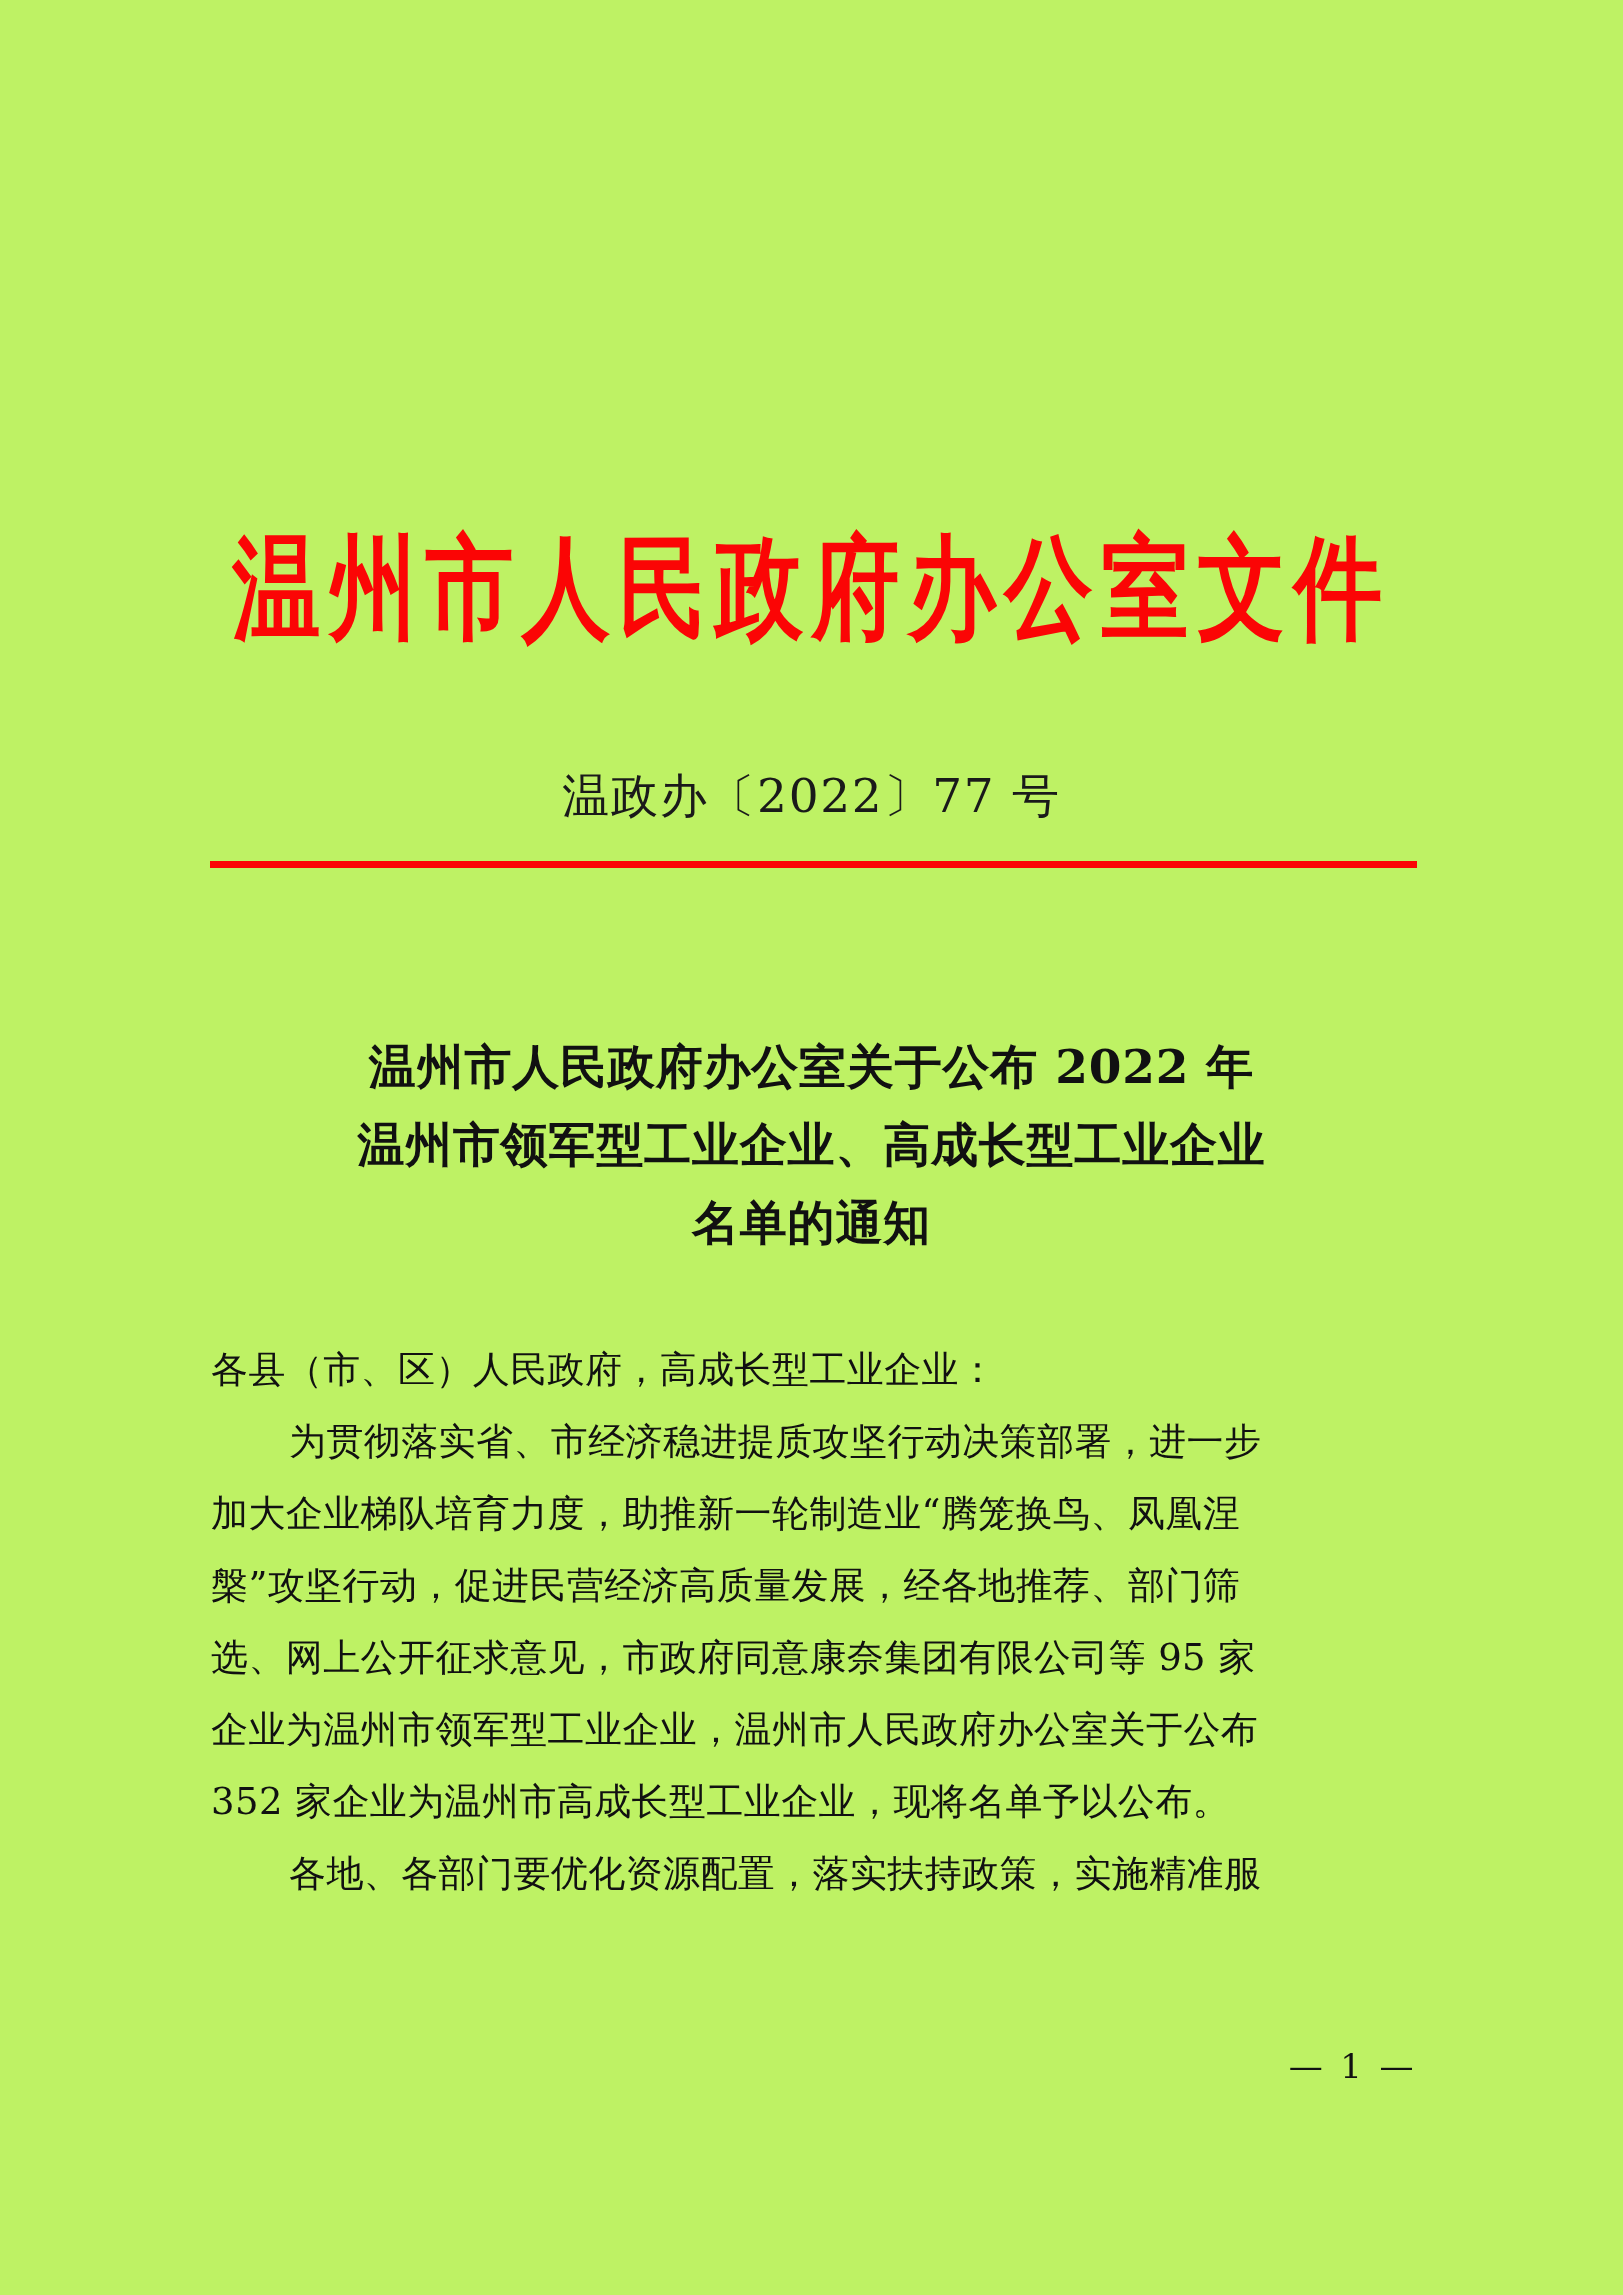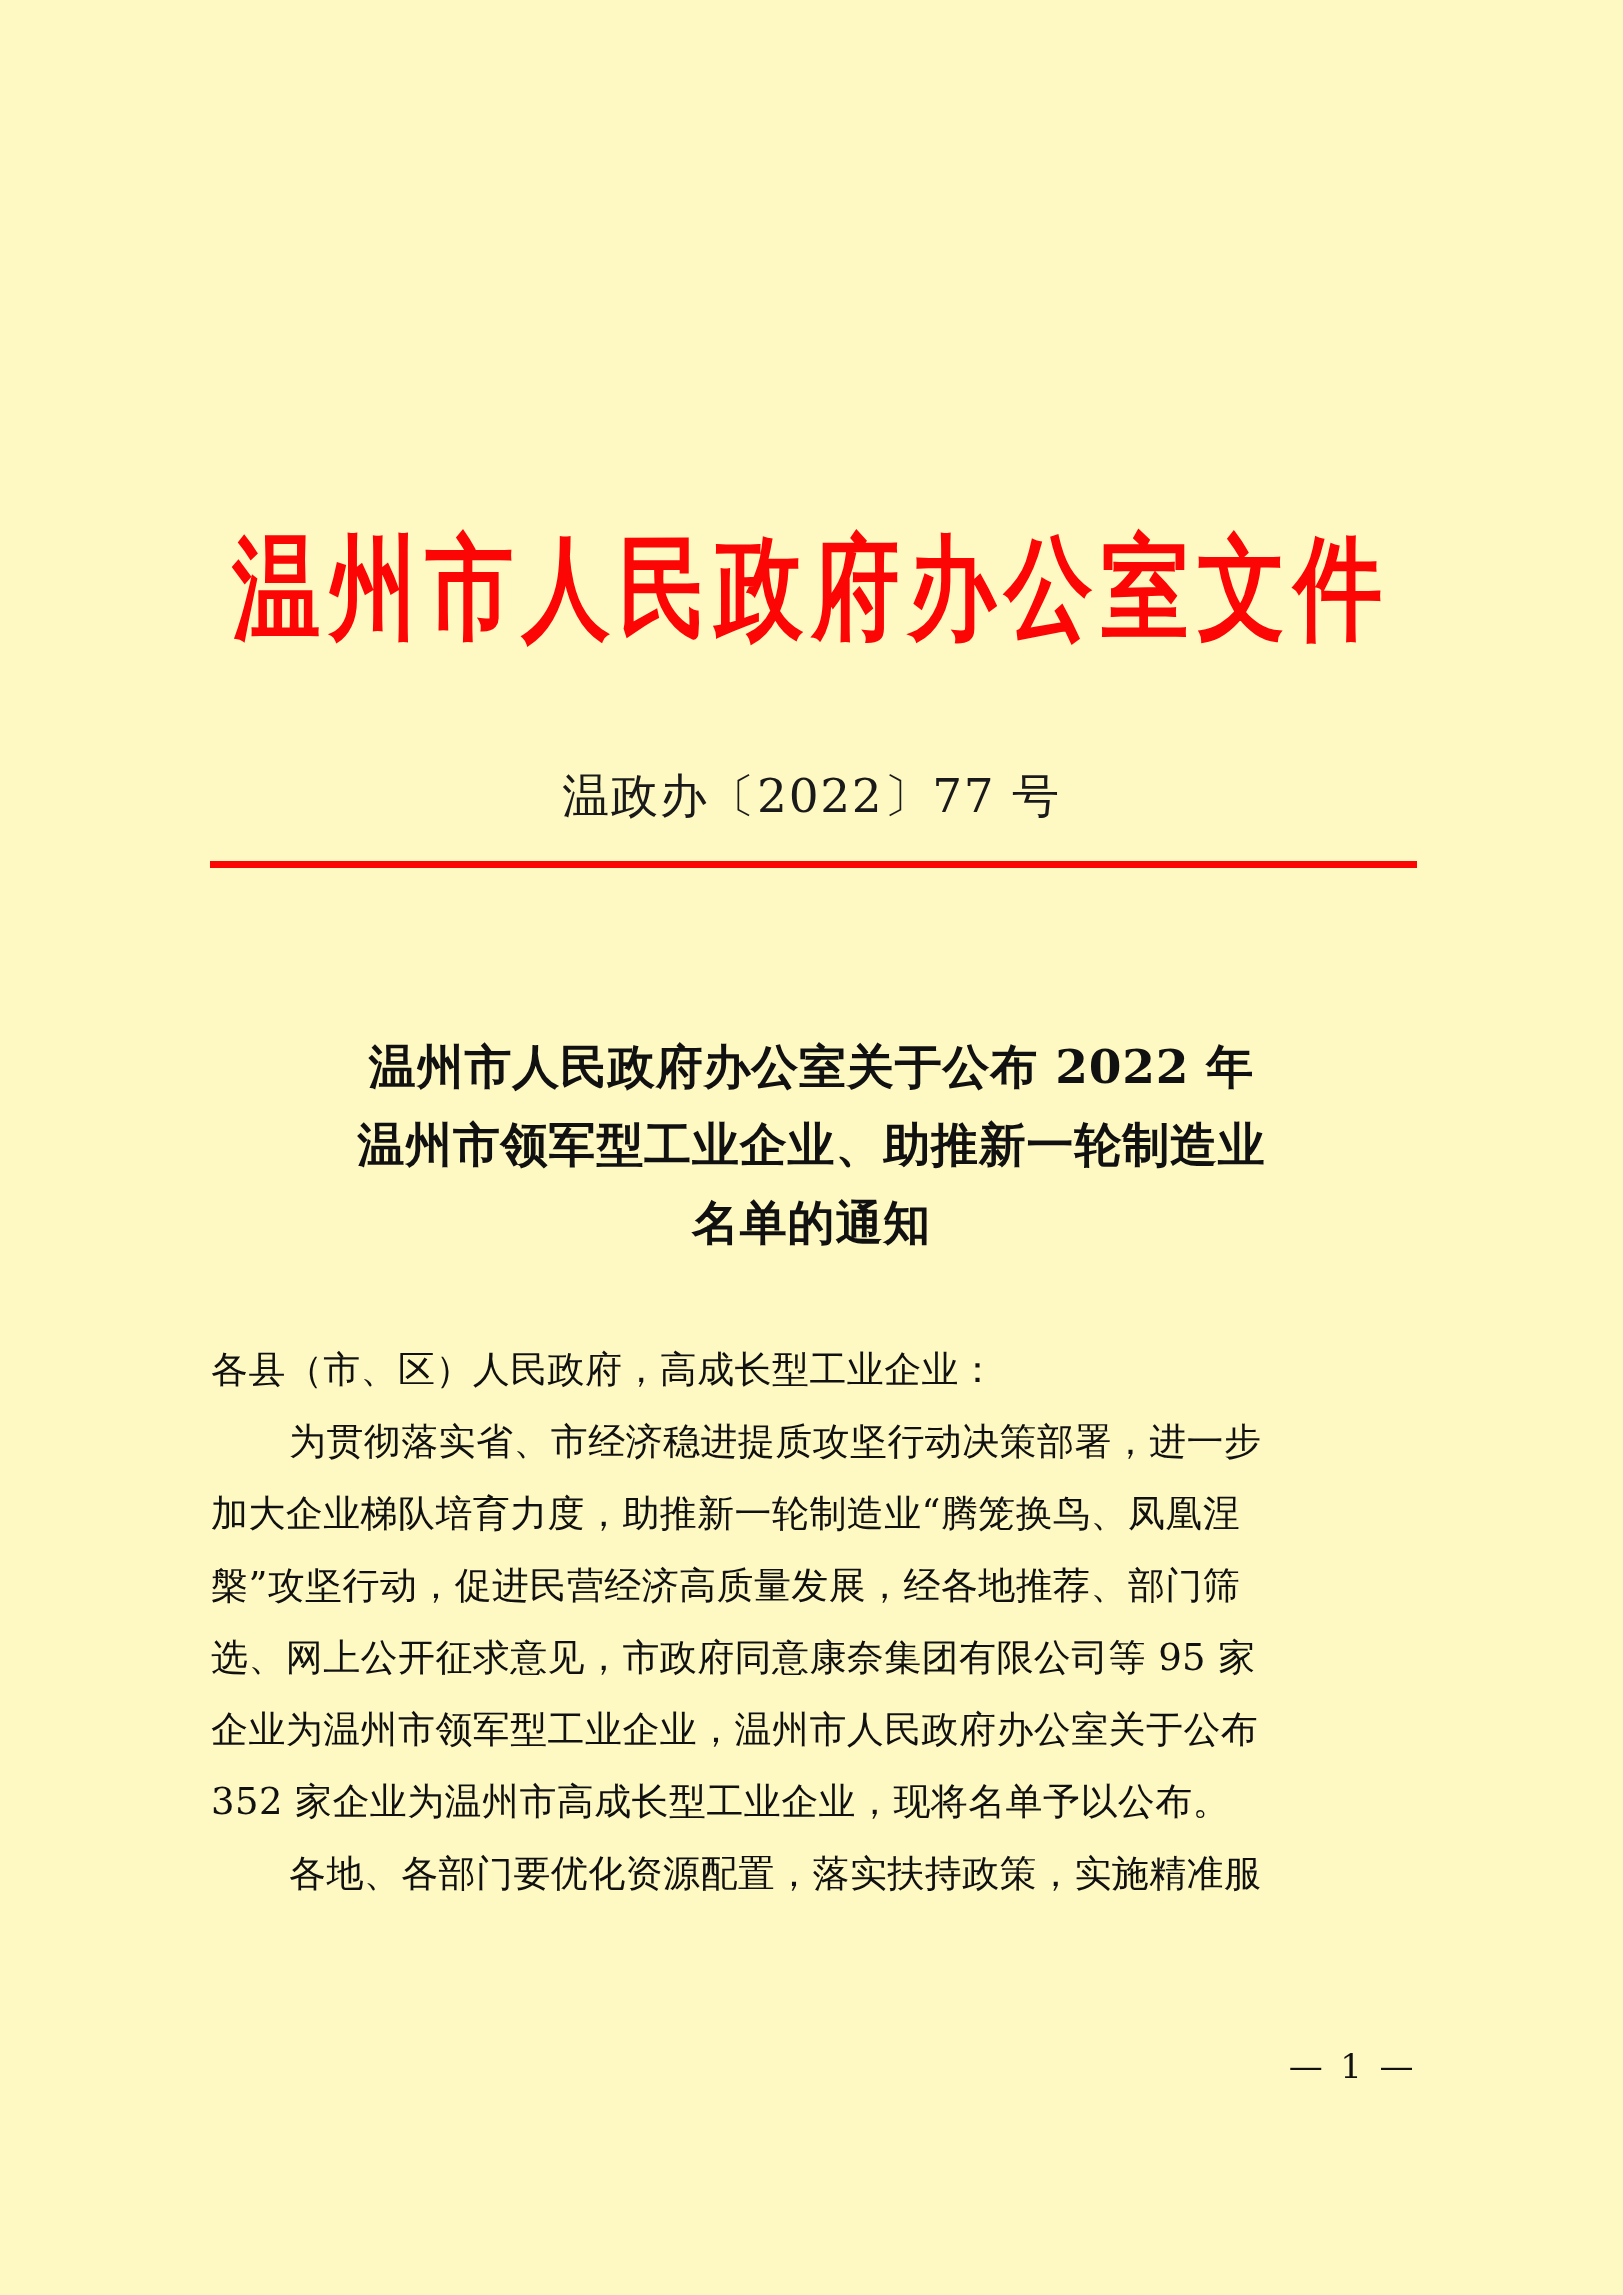--- a/index.html
+++ b/index.html
@@ -11,21 +11,21 @@
     width: 1623px;
     height: 2295px;
     position: relative;
     font-family: "DejaVu Serif", "Liberation Serif", serif;
     overflow: hidden;
   }
 
   .page {
     position: absolute;
     inset: 0;
-    background: #fef9c3;
+    background: #bef264;
   }
 
   
   .masthead {
     position: absolute;
     left: 0;
     right: 0;
     top: 531px;
     text-align: center;
     line-height: 1;
@@ -131,21 +131,21 @@
   </div>
 
   <div class="docnum-row">
     <span class="docnum">温政办〔2022〕77 号</span>
   </div>
 
   <div class="red-rule"></div>
 
   <div class="doc-title">
     <div class="tline">温州市人民政府办公室关于公布 2022 年</div>
-    <div class="tline">温州市领军型工业企业、助推新一轮制造业</div>
+    <div class="tline">温州市领军型工业企业、高成长型工业企业</div>
     <div class="tline">名单的通知</div>
   </div>
 
   <div class="body-block">
     <div class="body-line">各县（市、区）人民政府，高成长型工业企业：</div>
 
     <div class="body-line indent">为贯彻落实省、市经济稳进提质攻坚行动决策部署，进一步</div>
     <div class="body-line">加大企业梯队培育力度，助推新一轮制造业“腾笼换鸟、凤凰涅</div>
     <div class="body-line">槃”攻坚行动，促进民营经济高质量发展，经各地推荐、部门筛</div>
     <div class="body-line">选、网上公开征求意见，市政府同意康奈集团有限公司等 95 家</div>

